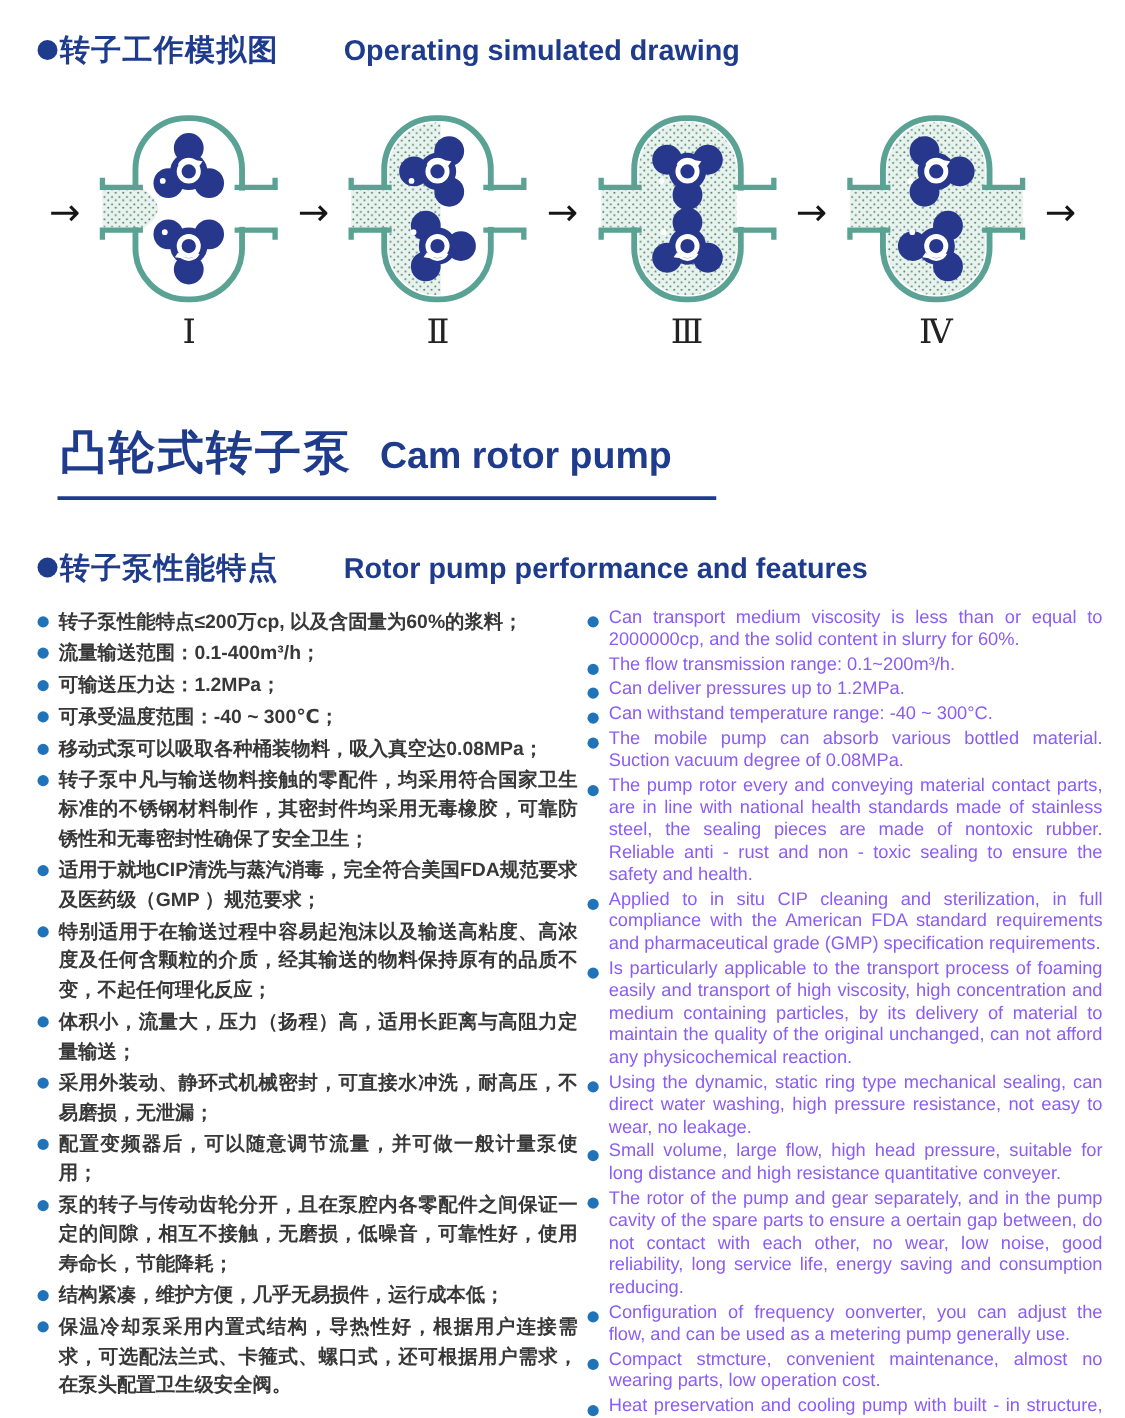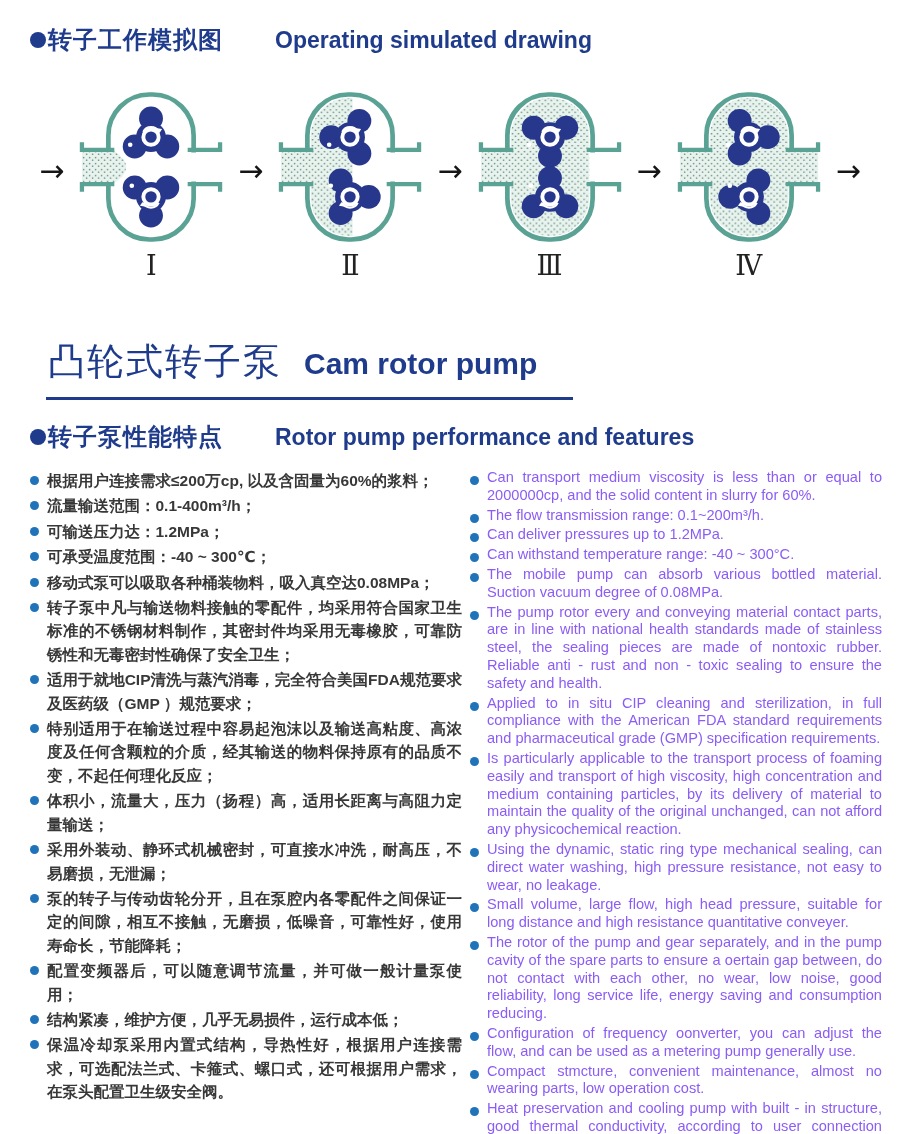--- a/index.html
+++ b/index.html
@@ -47,23 +47,23 @@
   }
   
   .main-title{
     display:inline-block;
     margin:56px 0 0 46px;
     padding:0 36px 10px 2px;
     border-bottom:3px solid var(--navy);
     color:var(--navy);
     white-space:nowrap;
   }
-  .main-title .zh{font-size:37px;font-weight:400;letter-spacing:2px;}
+  .main-title .zh{font-size:37px;font-weight:700;letter-spacing:2px;}
   .main-title .en{font-size:30px;font-weight:bold;margin-left:22px;margin-top:24px;}
-  .head2{margin-top:21px;}
+  .head2{margin-top:38px;}
   
   .columns{
     display:flex;
     margin:16px 18px 0 30px;
   }
   .col-zh{width:432px;flex:0 0 auto;}
   .col-en{width:412px;flex:0 0 auto;margin-left:8px;}
   ul.features{list-style:none;margin:0;padding:0;}
   ul.features li{
     position:relative;
@@ -294,32 +294,32 @@
   <div class="sec-head head2">
     <span class="big-dot"></span>
     <span class="zh">转子泵性能特点</span>
     <span class="en">Rotor pump performance and features</span>
   </div>
 
   
   <div class="columns">
     <div class="col-zh">
       <ul class="features">
-          <li><span class="dot"></span><span>根据用户连接需求≤200万cp, 以及含固量为60%的浆料；</span></li>
+          <li><span class="dot"></span><span>转子泵性能特点≤200万cp, 以及含固量为60%的浆料；</span></li>
           <li><span class="dot"></span><span>流量输送范围：0.1-400m³/h；</span></li>
           <li><span class="dot"></span><span>可输送压力达：1.2MPa；</span></li>
           <li><span class="dot"></span><span>可承受温度范围：-40 ~ 300℃；</span></li>
           <li><span class="dot"></span><span>移动式泵可以吸取各种桶装物料，吸入真空达0.08MPa；</span></li>
           <li><span class="dot"></span><span>转子泵中凡与输送物料接触的零配件，均采用符合国家卫生标准的不锈钢材料制作，其密封件均采用无毒橡胶，可靠防锈性和无毒密封性确保了安全卫生；</span></li>
           <li><span class="dot"></span><span>适用于就地CIP清洗与蒸汽消毒，完全符合美国FDA规范要求及医药级（GMP ）规范要求；</span></li>
           <li><span class="dot"></span><span>特别适用于在输送过程中容易起泡沫以及输送高粘度、高浓度及任何含颗粒的介质，经其输送的物料保持原有的品质不变，不起任何理化反应；</span></li>
           <li><span class="dot"></span><span>体积小，流量大，压力（扬程）高，适用长距离与高阻力定量输送；</span></li>
           <li><span class="dot"></span><span>采用外装动、静环式机械密封，可直接水冲洗，耐高压，不易磨损，无泄漏；</span></li>
+          <li><span class="dot"></span><span>配置变频器后，可以随意调节流量，并可做一般计量泵使用；</span></li>
           <li><span class="dot"></span><span>泵的转子与传动齿轮分开，且在泵腔内各零配件之间保证一定的间隙，相互不接触，无磨损，低噪音，可靠性好，使用寿命长，节能降耗；</span></li>
-          <li><span class="dot"></span><span>配置变频器后，可以随意调节流量，并可做一般计量泵使用；</span></li>
           <li><span class="dot"></span><span>结构紧凑，维护方便，几乎无易损件，运行成本低；</span></li>
           <li><span class="dot"></span><span>保温冷却泵采用内置式结构，导热性好，根据用户连接需求，可选配法兰式、卡箍式、螺口式，还可根据用户需求，在泵头配置卫生级安全阀。</span></li>
         </ul>
     </div>
     <div class="col-en">
       <ul class="features">
           <li><span class="dot"></span><span>Can transport medium viscosity is less than or equal to 2000000cp, and the solid content in slurry for 60%.</span></li>
           <li><span class="dot"></span><span>The flow transmission range: 0.1~200m³/h.</span></li>
           <li><span class="dot"></span><span>Can deliver pressures up to 1.2MPa.</span></li>
           <li><span class="dot"></span><span>Can withstand temperature range: -40 ~ 300°C.</span></li>

